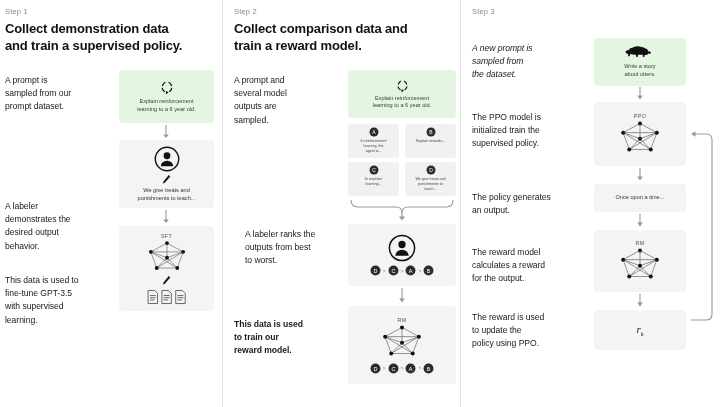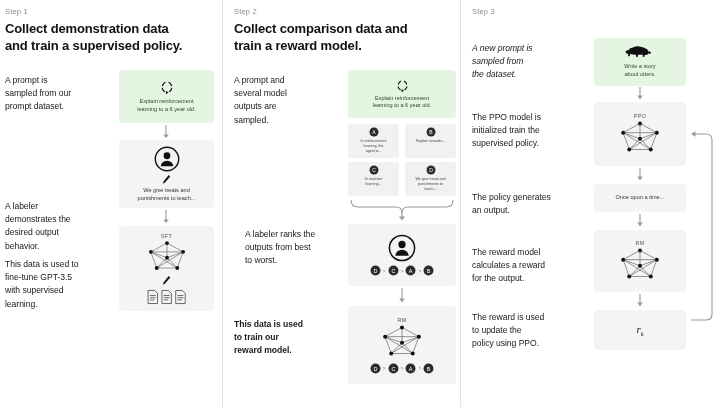--- a/index.html
+++ b/index.html
@@ -141,21 +141,21 @@
 
     <div class="body">
       <div class="captions" style="width:110px;height:330px;">
         <div class="caption" style="top:6px;left:0;">A prompt is
 sampled from our
 prompt dataset.</div>
         <div class="caption" style="top:88px;left:0;margin-top:44px;">A labeler
 demonstrates the
 desired output
 behavior.</div>
-        <div class="caption" style="top:190px;left:0;">This data is used to
+        <div class="caption" style="top:206px;left:0;">This data is used to
 fine-tune GPT-3.5
 with supervised
 learning.</div>
       </div>
 
       <div class="flow" style="width:100px;height:330px;">
 
         <div class="node green" style="left:4px;top:2px;width:95px;height:53px;">
           <span>
             <svg width="14" height="14" viewBox="0 0 24 24" fill="none" stroke="#111" stroke-width="2.2" stroke-linecap="round">

